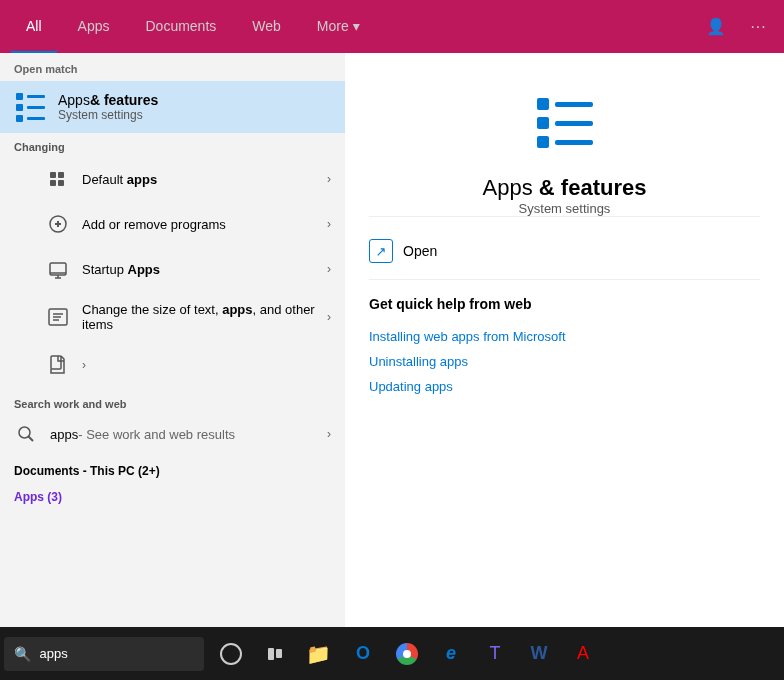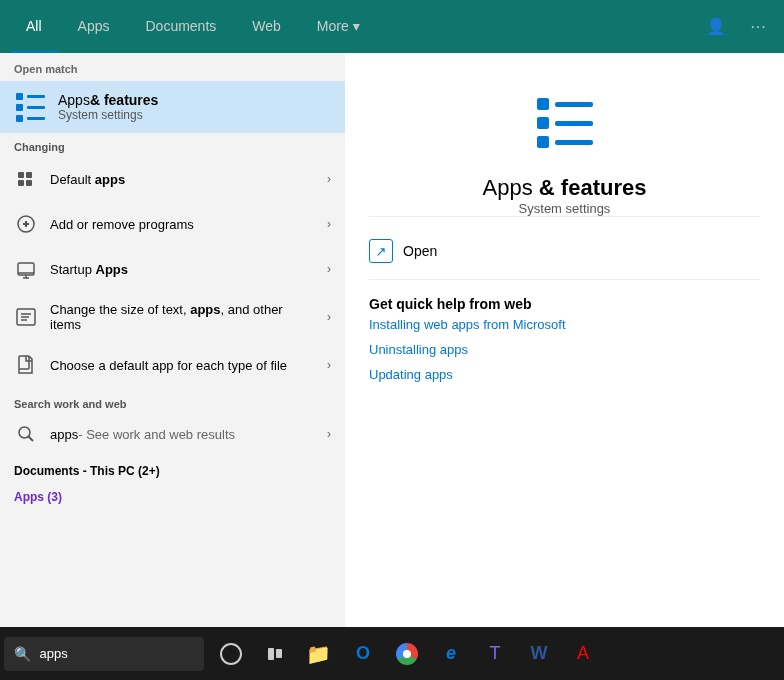--- a/index.html
+++ b/index.html
@@ -1,20 +1,20 @@
 <!DOCTYPE html>
 <html><head>
   <meta charset="utf-8">
   <style>
     * { box-sizing: border-box; margin: 0; padding: 0; }
     body { font-family: 'Segoe UI', Arial, sans-serif; background: #000; width: 784px; height: 680px; overflow: hidden; }
 
     
     .top-nav {
-      background: #0f766e;
+      background: #be185d;
       display: flex;
       align-items: center;
       height: 53px;
       padding: 0 10px;
       gap: 4px;
     }
     .nav-tab {
       color: #ccc;
       padding: 6px 16px;
       cursor: pointer;
@@ -116,20 +116,21 @@
     }
 
     .settings-item {
       display: flex;
       align-items: center;
       padding: 10px 14px;
       cursor: pointer;
       background: #f3f3f3;
       gap: 12px;
       border-bottom: 1px solid transparent;
+      margin-left: 32px;
     }
     .settings-item-icon {
       width: 24px;
       height: 24px;
       display: flex;
       align-items: center;
       justify-content: center;
       color: #555;
       font-size: 16px;
       flex-shrink: 0;
@@ -237,21 +238,21 @@
       border-radius: 3px;
       display: flex;
       align-items: center;
       justify-content: center;
       color: #0078d4;
       font-size: 13px;
     }
     .open-label { font-size: 14px; color: #000; }
 
     .quick-help-section { padding-top: 16px; }
-    .quick-help-title { font-size: 14px; color: #000; font-weight: 600; }
+    .quick-help-title { font-size: 14px; color: #000; font-weight: 600; margin-bottom: 12px; }
     .quick-help-link {
       display: block;
       font-size: 13px;
       color: #0078d4;
       cursor: pointer;
       padding: 5px 0;
       text-decoration: none;
     }
 
     
@@ -449,21 +450,20 @@
     </div>
 
     <div class="settings-item">
       <div class="settings-item-icon">
         <svg width="20" height="20" viewBox="0 0 20 20">
             <rect x="3" y="1" width="10" height="13" rx="1" stroke="#555" stroke-width="1.5" fill="none"></rect>
             <polyline points="10,1 10,6 16,6" fill="none" stroke="#555" stroke-width="1.5"></polyline>
             <polyline points="13,1 16,4 16,18 3,18 3,14" fill="none" stroke="#555" stroke-width="1.5"></polyline>
           </svg>
       </div>
-      <div class="settings-item-text">Choose a default app for each type of file</div>
       <div class="settings-item-arrow">›</div>
     </div>
 
     <div class="search-work-label">Search work and web</div>
 
     <div class="web-search-item">
       <div class="web-search-icon">
         <svg width="18" height="18" viewBox="0 0 18 18">
             <circle cx="7.5" cy="7.5" r="5.5" stroke="#555" stroke-width="1.5" fill="none"></circle>
             <line x1="11.5" y1="11.5" x2="16" y2="16" stroke="#555" stroke-width="2"></line>

